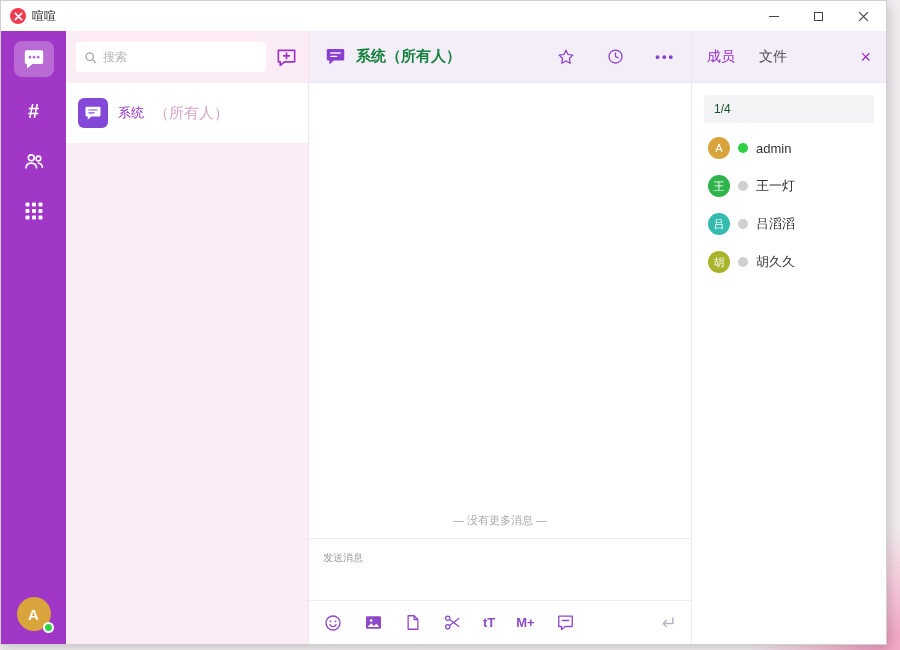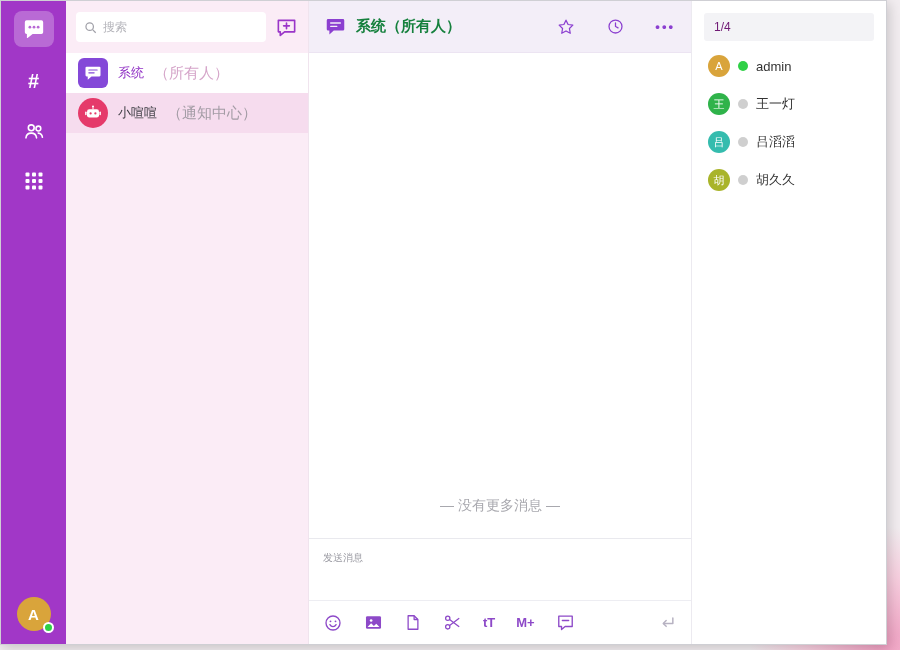--- a/index.html
+++ b/index.html
@@ -41,77 +41,97 @@
 
   
   .sidebar { flex: 0 0 192px; background: #fbecf6; display: flex; flex-direction: column; }
   .sidebar-top { flex: 0 0 52px; display: flex; align-items: center; padding: 0 10px; gap: 9px; }
   .search { flex: 1; height: 30px; background: #fff; border-radius: 4px; display: flex;
     align-items: center; padding: 0 8px; gap: 6px; }
   .search input { border: 0; outline: 0; background: transparent; flex: 1; min-width: 0;
     font-size: 12px; font-family: inherit; color: #333; }
   .search input::placeholder { color: #b5b5bb; }
   .create { color: #9a35c8; display: grid; place-items: center; cursor: pointer; }
-  .chat-item { height: 40px; display: flex; align-items: center; gap: 10px; padding: 0 12px; cursor: pointer; }
+  .chat-item { height: 60px; display: flex; align-items: center; gap: 10px; padding: 0 12px; cursor: pointer; }
   .chat-item.selected { background: #fff; }
   .chat-item.hl { background: #f6dcee; }
   .avatar { width: 30px; height: 30px; flex: 0 0 30px; display: grid; place-items: center; }
   .avatar.sys { border-radius: 6px; }
   .avatar.robot { border-radius: 50%; }
   .cname { font-size: 13px; color: #3a3a40; }
   .chat-item.selected .cname { color: #9132c5; }
   .cdesc { font-size: 15px; color: #a39ca5; }
   .chat-item.selected .cdesc { color: #d5a5c9; }
 
   
   .chatcol { flex: 1; min-width: 0; display: flex; flex-direction: column; background: #fff;
     border-left: 1px solid #f0e4ee; border-right: 1px solid #eceaf0; }
   .chat-header { flex: 0 0 52px; background: #f3eef8; display: flex; align-items: center;
     padding: 0 16px; gap: 10px; border-bottom: 1px solid #ece4f2; }
   .htitle { font-size: 15px; font-weight: 600; color: #15803d; }
   .hbtn { color: #8b3fd0; display: grid; place-items: center; cursor: pointer; margin-left: 20px; }
   .hbtn.more { font-size: 13px; font-weight: bold; letter-spacing: 2px; }
   .messages { flex: 1; position: relative; background: #fff; }
-  .no-more { position: absolute; left: 0; right: 0; bottom: 23px; text-align: center;
-    color: #a8a8ae; font-size: 14px; }
+  .no-more { position: absolute; left: 0; right: 0; bottom: 10px; text-align: center;
+    color: #a8a8ae; font-size: 11px; }
   .inputbox { flex: 0 0 62px; border-top: 1px solid #e9e9ee; }
   .inputbox textarea { width: 100%; height: 100%; border: 0; outline: 0; resize: none;
     padding: 12px 14px; font-size: 10px; font-family: inherit; color: #333; background: transparent; }
   .inputbox textarea::placeholder { color: #9a9aa2; }
   .toolbar { flex: 0 0 44px; border-top: 1px solid #ededf2; display: flex; align-items: center;
     padding: 0 14px; gap: 21px; }
   .tbtn { display: grid; place-items: center; cursor: pointer; color: #8d49c8; }
   .tbtn.font { font-size: 13px; font-weight: bold; }
   .tbtn.md { font-size: 13px; font-weight: bold; }
   .tbtn.enter { color: #b7b2c2; }
 
   
   .panel { flex: 0 0 194px; display: flex; flex-direction: column; background: #fff; }
   .panel-header { flex: 0 0 52px; background: #f3eef8; display: flex; align-items: center;
     padding: 0 15px; gap: 24px; border-bottom: 1px solid #ece4f2; }
   .tab { font-size: 14px; color: #4a4a50; cursor: pointer; }
   .tab.active { color: #9a2fc9; }
   .pclose { font-size: 18px; color: #9a2fc9; cursor: pointer; line-height: 1; }
   .panel-body { padding: 12px 12px 0; }
   .counter { height: 28px; background: #f3f3f6; border-radius: 3px; display: flex; align-items: center;
-    padding: 0 10px; font-size: 12px; color: #701a75; margin-bottom: 6px; cursor: pointer; }
+    padding: 0 10px; font-size: 12px; color: #14532d; margin-bottom: 6px; cursor: pointer; }
   .member { height: 38px; display: flex; align-items: center; gap: 8px; padding: 0 4px; cursor: pointer; }
   .mavatar { width: 22px; height: 22px; border-radius: 50%; display: grid; place-items: center;
     color: #fff; font-size: 11px; }
   .mavatar i { font-style: normal; }
   .mdot { width: 10px; height: 10px; border-radius: 50%; }
   .mname { font-size: 13px; color: #333; }
 </style>
 </head>
 <body>
 
 <div class="wallpaper"></div>
 
 <div class="window">
 
+  <div class="titlebar">
+    <span class="app-logo">
+      <svg width="9" height="9" viewBox="0 0 10 10">
+          <path d="M1.5 1.5l7 7M8.5 1.5l-7 7" stroke="#fff" stroke-width="1.8" stroke-linecap="round"></path>
+        </svg>
+    </span>
+    <span class="app-title">喧喧</span>
+    <div class="spacer"></div>
+    <div class="tb-btn">
+        <span class="g-min"></span>
+      </div>
+    <div class="tb-btn">
+        <span class="g-max"></span>
+      </div>
+    <div class="tb-btn">
+      <svg width="11" height="11" viewBox="0 0 10 10">
+          <path d="M1 1l8 8M9 1L1 9" stroke="#444" stroke-width="1.1"></path>
+        </svg>
+    </div>
+  </div>
 
   <div class="content">
 
     <div class="nav">
       <div class="nav-btn active">
         <svg width="22" height="22" viewBox="0 0 24 24">
           <path fill="#fff" d="M4 2.5h16a2 2 0 0 1 2 2v11a2 2 0 0 1-2 2h-9.5L5 21.8a.45.45 0 0 1-.75-.35V17.5H4a2 2 0 0 1-2-2v-11a2 2 0 0 1 2-2z"></path>
           <circle cx="7.5" cy="10" r="1.5" fill="#b869d5"></circle>
             <circle cx="12" cy="10" r="1.5" fill="#b869d5"></circle>
             <circle cx="16.5" cy="10" r="1.5" fill="#b869d5"></circle>
@@ -166,35 +186,20 @@
       <div class="chat-item selected">
         <span class="avatar sys" style="background-color: rgb(132, 72, 216);">
           <svg width="18" height="18" viewBox="0 0 24 24">
             <path fill="#fff" d="M3.5 3.5h17A1.5 1.5 0 0 1 22 5v10a1.5 1.5 0 0 1-1.5 1.5H10L5 21v-4.5H3.5A1.5 1.5 0 0 1 2 15V5a1.5 1.5 0 0 1 1.5-1.5z"></path>
             <path stroke="#8448d8" stroke-width="1.6" stroke-linecap="round" d="M6.5 8h11M6.5 11.8h7"></path>
           </svg>
         </span>
         <span class="cname">系统</span>
         <span class="cdesc">（所有人）</span>
       </div>
-      <div class="chat-item hl">
-        <span class="avatar robot" style="background-color: rgb(229, 58, 106);">
-          <svg width="18" height="18" viewBox="0 0 24 24" fill="#fff">
-            <circle cx="12" cy="3.4" r="1.4"></circle>
-              <rect x="11.35" y="4.4" width="1.3" height="2.8"></rect>
-            <rect x="4" y="7" width="16" height="11" rx="3"></rect>
-            <rect x="1.5" y="10" width="2" height="5" rx="1"></rect>
-              <rect x="20.5" y="10" width="2" height="5" rx="1"></rect>
-            <circle cx="8.8" cy="12.5" r="1.5" fill="#e53a6a"></circle>
-              <circle cx="15.2" cy="12.5" r="1.5" fill="#e53a6a"></circle>
-          </svg>
-        </span>
-        <span class="cname">小喧喧</span>
-        <span class="cdesc">（通知中心）</span>
-      </div>
     </div>
 
     <div class="chatcol">
       <div class="chat-header">
         <svg width="21" height="21" viewBox="0 0 24 24">
           <path fill="#8b3fd0" d="M3.5 3.5h17A1.5 1.5 0 0 1 22 5v10a1.5 1.5 0 0 1-1.5 1.5H10L5 21v-4.5H3.5A1.5 1.5 0 0 1 2 15V5a1.5 1.5 0 0 1 1.5-1.5z"></path>
           <path stroke="#f3eef8" stroke-width="1.6" stroke-linecap="round" d="M6.5 8h11M6.5 11.8h7"></path>
         </svg>
         <span class="htitle">系统（所有人）</span>
         <div class="spacer"></div>
@@ -261,20 +266,26 @@
         <span class="tbtn enter">
           <svg width="20" height="20" viewBox="0 0 24 24" fill="none" stroke="currentColor" stroke-width="1.8" stroke-linecap="round" stroke-linejoin="round">
             <path d="M19 6v6.5H8"></path>
               <path d="M11 9l-3.5 3.5L11 16"></path>
           </svg>
         </span>
       </div>
     </div>
 
     <div class="panel">
+      <div class="panel-header">
+        <span class="tab active">成员</span>
+        <span class="tab">文件</span>
+        <div class="spacer"></div>
+        <span class="pclose">×</span>
+      </div>
       <div class="panel-body">
         <div class="counter">1/4</div>
 
         <div class="member">
           <span class="mavatar" style="background-color: rgb(217, 164, 59);">
               <i>A</i>
             </span>
           <i class="mdot" style="background-color: rgb(47, 208, 70);"></i>
           <span class="mname">admin</span>
         </div>

